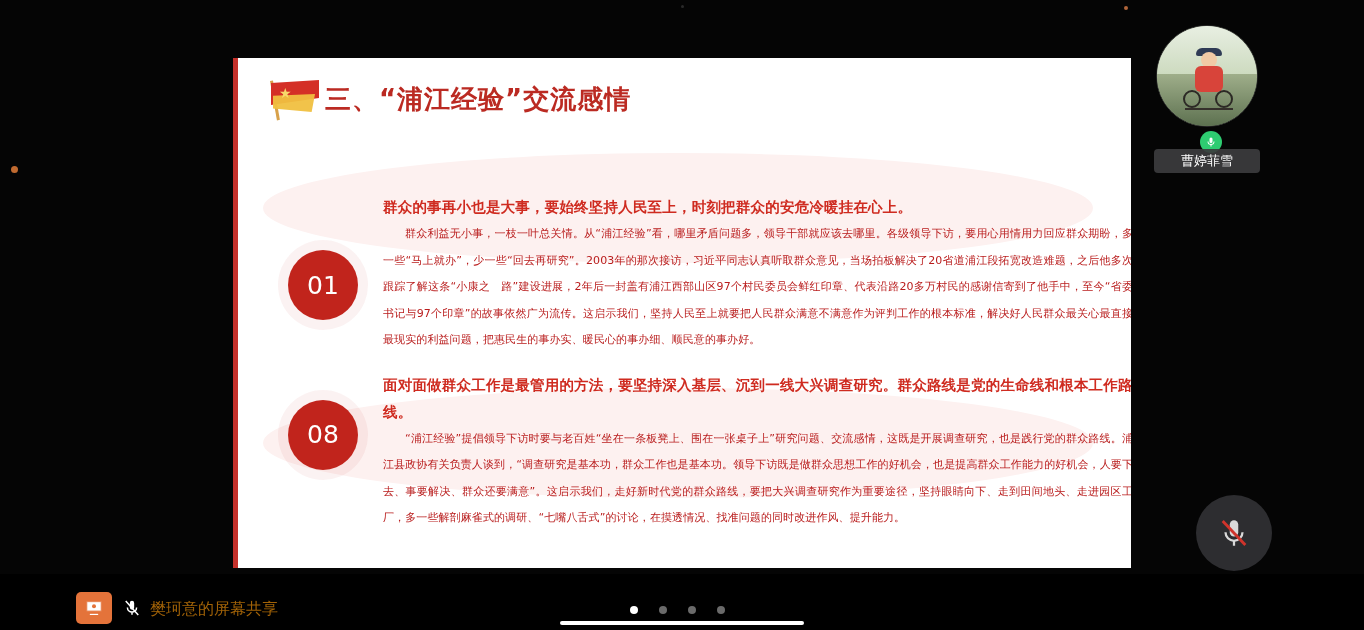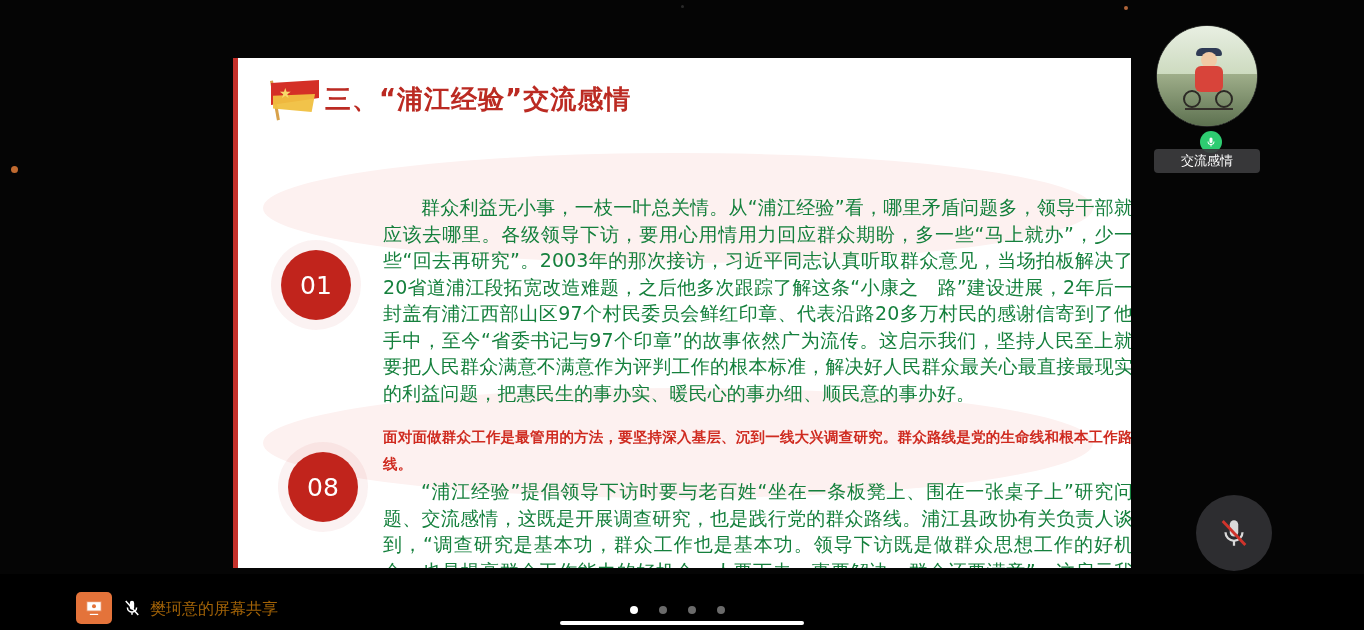--- a/index.html
+++ b/index.html
@@ -123,42 +123,42 @@
     font-family: "DejaVu Sans", "Liberation Sans", sans-serif;
     font-weight: bold;
     font-size: 14.5px;
     line-height: 27px;
     color: #cf2b20;
     padding-left: 118px;
     letter-spacing: 0.2px;
   }
   .block-body {
     font-family: "DejaVu Sans", "Liberation Sans", sans-serif;
-    font-size: 19px;
+    font-size: 11px;
     line-height: 26.5px;
-    color: #15803d;
+    color: #b91c1c;
     padding-left: 118px;
     text-align: justify;
     text-indent: 2em;
     letter-spacing: 0.1px;
   }
   .badge {
     position: absolute;
     width: 70px; height: 70px;
     border-radius: 50%;
     background: #c1241c;
     color: #fff;
     font-family: "DejaVu Sans", "Liberation Sans", sans-serif;
     font-size: 25px;
     display: flex;
     align-items: center;
     justify-content: center;
     box-shadow: 0 0 0 10px rgba(193,36,28,0.06);
   }
-  #badge-01 { left: 16px; top: 56px; }
+  #badge-01 { left: 23px; top: 56px; }
   #badge-02 { left: 23px; top: 28px; }
 
   .block-2 { margin-top: 18px; }
 
   
   .halo {
     position: absolute;
     border-radius: 50%;
     background: #fdf1f0;
     z-index: 0;
@@ -326,20 +326,21 @@
           <div class="banner2"></div>
           <div class="emblem">★</div>
         </div>
         <div class="heading-text">三、“浦江经验”交流感情</div>
       </div>
 
       <div class="body-area">
 
         <div class="block block-1">
           <div class="badge" id="badge-01">01</div>
+          <div class="block-heading">群众的事再小也是大事，要始终坚持人民至上，时刻把群众的安危冷暖挂在心上。</div>
           <div class="block-body">群众利益无小事，一枝一叶总关情。从“浦江经验”看，哪里矛盾问题多，领导干部就应该去哪里。各级领导下访，要用心用情用力回应群众期盼，多一些“马上就办”，少一些“回去再研究”。2003年的那次接访，习近平同志认真听取群众意见，当场拍板解决了20省道浦江段拓宽改造难题，之后他多次跟踪了解这条“小康之　路”建设进展，2年后一封盖有浦江西部山区97个村民委员会鲜红印章、代表沿路20多万村民的感谢信寄到了他手中，至今“省委书记与97个印章”的故事依然广为流传。这启示我们，坚持人民至上就要把人民群众满意不满意作为评判工作的根本标准，解决好人民群众最关心最直接最现实的利益问题，把惠民生的事办实、暖民心的事办细、顺民意的事办好。</div>
         </div>
 
         <div class="block block-2">
           <div class="badge" id="badge-02">08</div>
           <div class="block-heading">面对面做群众工作是最管用的方法，要坚持深入基层、沉到一线大兴调查研究。群众路线是党的生命线和根本工作路线。</div>
           <div class="block-body">“浦江经验”提倡领导下访时要与老百姓“坐在一条板凳上、围在一张桌子上”研究问题、交流感情，这既是开展调查研究，也是践行党的群众路线。浦江县政协有关负责人谈到，“调查研究是基本功，群众工作也是基本功。领导下访既是做群众思想工作的好机会，也是提高群众工作能力的好机会，人要下去、事要解决、群众还要满意”。这启示我们，走好新时代党的群众路线，要把大兴调查研究作为重要途径，坚持眼睛向下、走到田间地头、走进园区工厂，多一些解剖麻雀式的调研、“七嘴八舌式”的讨论，在摸透情况、找准问题的同时改进作风、提升能力。</div>
         </div>
 
       </div>
@@ -355,21 +356,21 @@
       <div class="person-body"></div>
       <div class="bike"></div>
       <div class="wheel-l"></div>
       <div class="wheel-r"></div>
     </div>
     <div class="mic-badge">
       <svg viewBox="0 0 24 24" fill="#ffffff">
           <path d="M12 14a3 3 0 0 0 3-3V6a3 3 0 0 0-6 0v5a3 3 0 0 0 3 3zm5-3a5 5 0 0 1-10 0H5a7 7 0 0 0 6 6.92V21h2v-3.08A7 7 0 0 0 19 11z"></path>
         </svg>
     </div>
-    <div class="name-tag">交流感情</div>
+    <div class="name-tag">曹婷菲雪</div>
   </div>
 
   <div class="mute-button">
     <svg viewBox="0 0 24 24" fill="none" stroke="#d9d9d9" stroke-width="1.6">
       <path d="M12 14.5a3 3 0 0 0 3-3V6a3 3 0 0 0-6 0v5.5a3 3 0 0 0 3 3z" fill="#d9d9d9" stroke="none"></path>
       <path d="M18 11.5a6 6 0 0 1-12 0" stroke="#d9d9d9"></path>
       <path d="M12 17.5V21" stroke="#d9d9d9"></path>
       <path d="M4 3.5 20 20.5" stroke="#d0342c" stroke-width="2"></path>
     </svg>
   </div>

